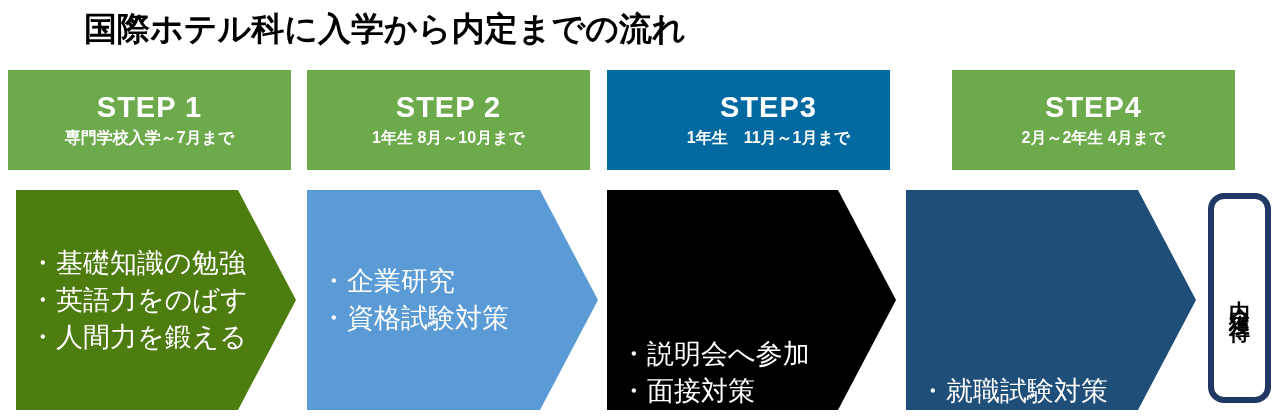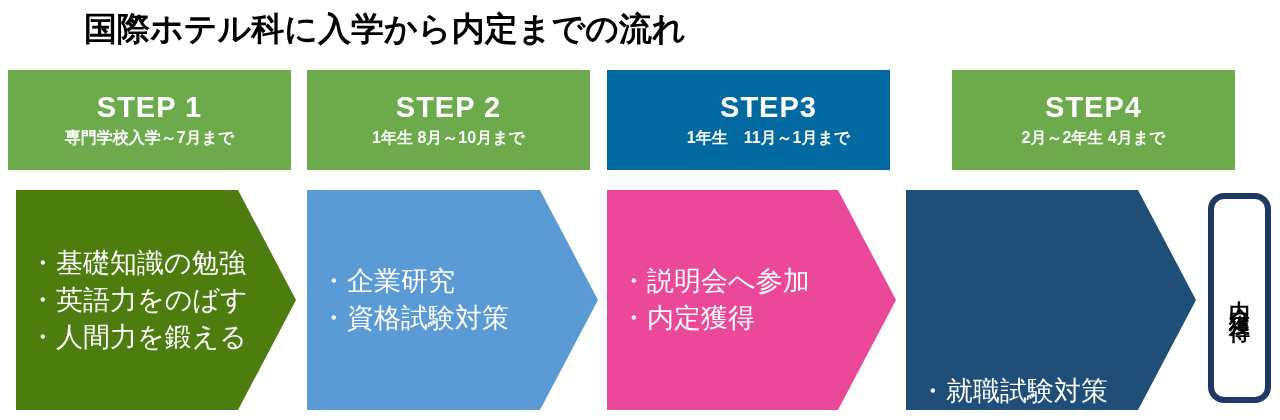--- a/index.html
+++ b/index.html
@@ -70,24 +70,24 @@
       <div>・英語力をのばす</div>
       <div>・人間力を鍛える</div>
     </div>
   </div>
   <div class="arrow arr2" style="background-color: rgb(91, 155, 213);">
     <div class="tasks">
       <div>・企業研究</div>
       <div>・資格試験対策</div>
     </div>
   </div>
-  <div class="arrow arr3" style="background-color: #ec4899;">
+  <div class="arrow arr3" style="background-color: #000000; align-items: flex-end;">
     <div class="tasks">
       <div>・説明会へ参加</div>
-      <div>・内定獲得</div>
+      <div>・面接対策</div>
     </div>
   </div>
   <div class="arrow arr4" style="background-color: rgb(31, 78, 121);">
     <div class="tasks">
       <div>・就職試験対策</div>
     </div>
   </div>
 
   <div class="goal-box">
     <div class="goal-text">内定獲得</div>

